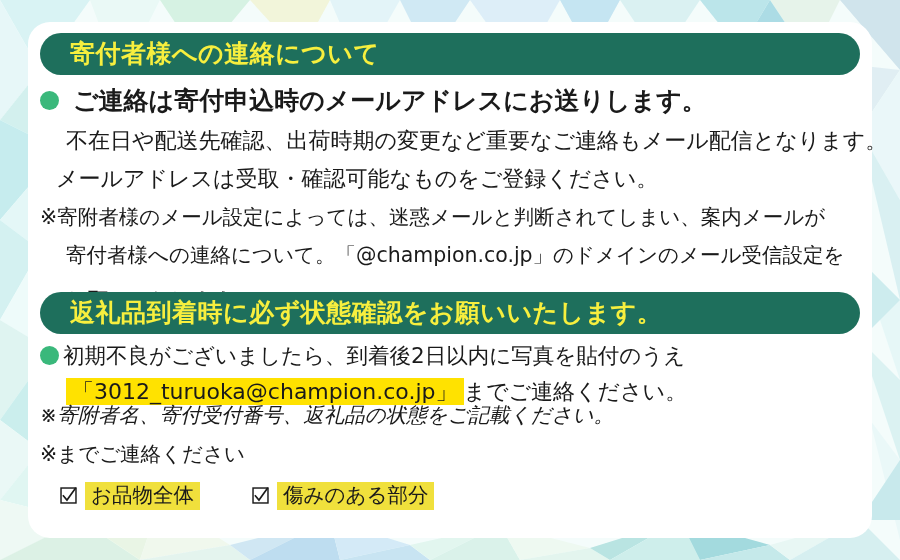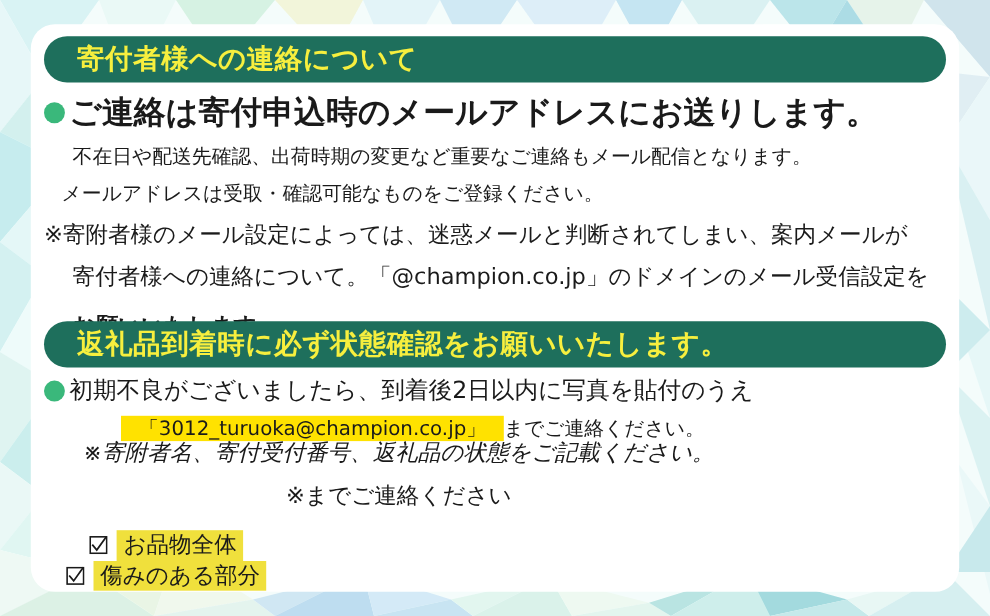--- a/index.html
+++ b/index.html
@@ -72,62 +72,62 @@
   
   .block { position: absolute; }
 
   .line {
     white-space: nowrap;
     color: #1a1a1a;
     line-height: 1;
   }
 
   .lead {
-    font-size: 29px;
+    font-size: 25px;
     font-weight: 700;
     display: flex;
     align-items: center;
+    gap: 10px;
   }
   .lead-thin {
     font-size: 21.5px;
     font-weight: 400;
     display: flex;
     align-items: center;
   }
   .bullet-dot {
     display: inline-block;
     width: 19px;
     height: 19px;
     border-radius: 50%;
     background: #3ab87b;
     margin-right: 4px;
     flex: 0 0 auto;
   }
   .sub {
-    font-size: 18px;
+    font-size: 22px;
     font-weight: 400;
   }
   .note {
     font-size: 20.5px;
     font-weight: 400;
   }
 
   .hl {
     background: #ffe200;
-    padding: 1px 16px;
+    padding: 1px 6px;
   }
 
   
   #check-row {
     position: absolute;
     left: 60px;
     top: 482px;
     display: flex;
     align-items: center;
-    flex-direction: column;
   }
   .check-item {
     display: flex;
     align-items: center;
   }
   .check-box {
     width: 17px;
     height: 17px;
     flex: 0 0 auto;
     margin-right: 8px;
@@ -228,21 +228,21 @@
     <div class="line sub" style="margin-top:16px; margin-left:16px;">メールアドレスは受取・確認可能なものをご登録ください。</div>
     <div class="line note" style="margin-top:17px; margin-left:0px;">※寄附者様のメール設定によっては、迷惑メールと判断されてしまい、案内メールが</div>
     <div class="line note" style="margin-top:17px; margin-left:26px;">寄付者様への連絡について。「@champion.co.jp」のドメインのメール受信設定を</div>
     <div class="line note" style="margin-top:25px; margin-left:26px;font-weight:bold;">お願いいたします。</div>
   </div>
 
   <div id="pill-2" class="pill">
     <span class="pill-text">返礼品到着時に必ず状態確認をお願いいたします。</span>
   </div>
 
-  <div class="block" style="left:40px; top:345px;text-align:center;">
+  <div class="block" style="left:40px; top:345px;">
     <div class="line lead-thin">
       <span class="bullet-dot"></span>
       <span>初期不良がございましたら、到着後2日以内に写真を貼付のうえ</span>
     </div>
 
     <div class="line sub" style="margin-top:14px; margin-left:26px;">
       <span class="hl"><span>「</span><span>3012_turuoka@champion.co.jp</span><span>」</span></span><span>までご連絡ください。</span>
     </div>
 
     <div class="line note" style="margin-top:2px; margin-left:0px;font-style:italic;">※寄附者名、寄付受付番号、返礼品の状態をご記載ください。</div>

